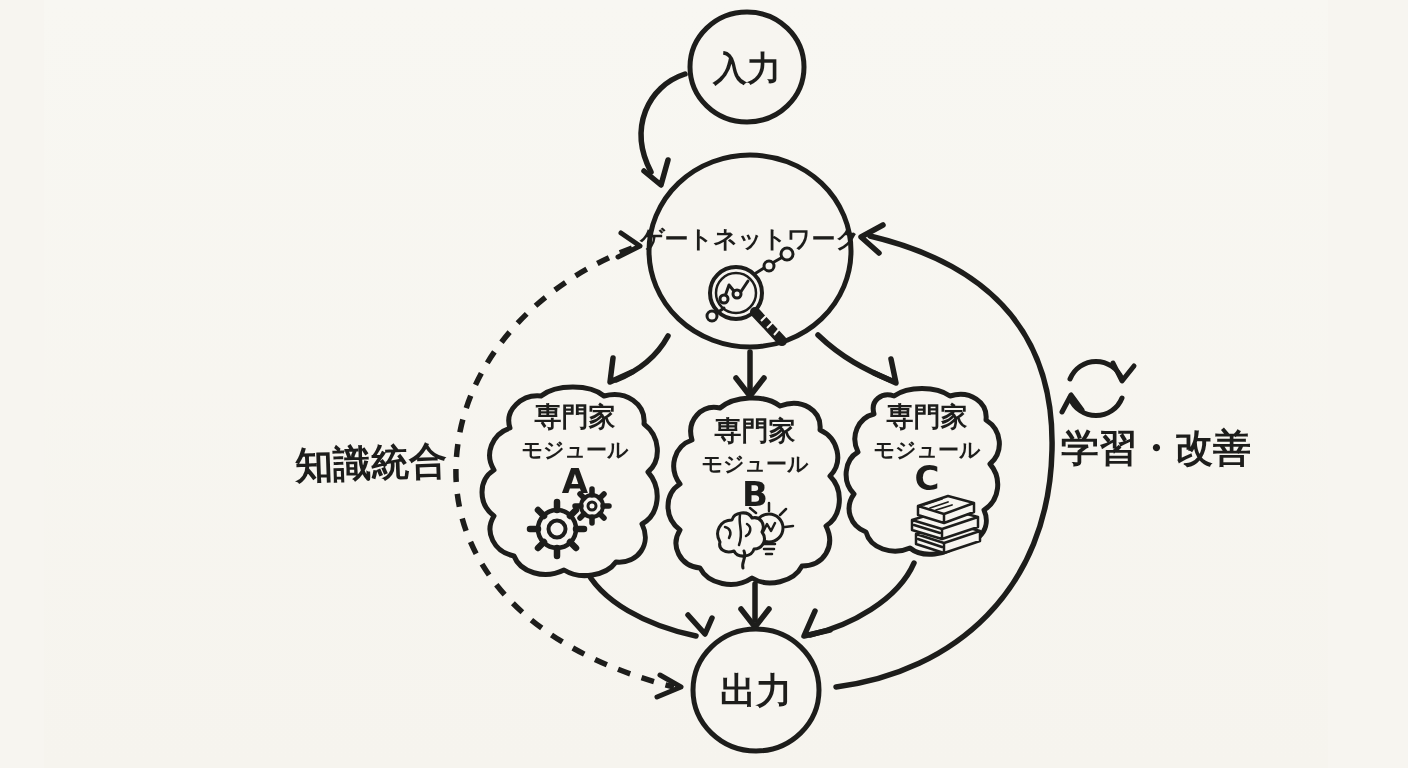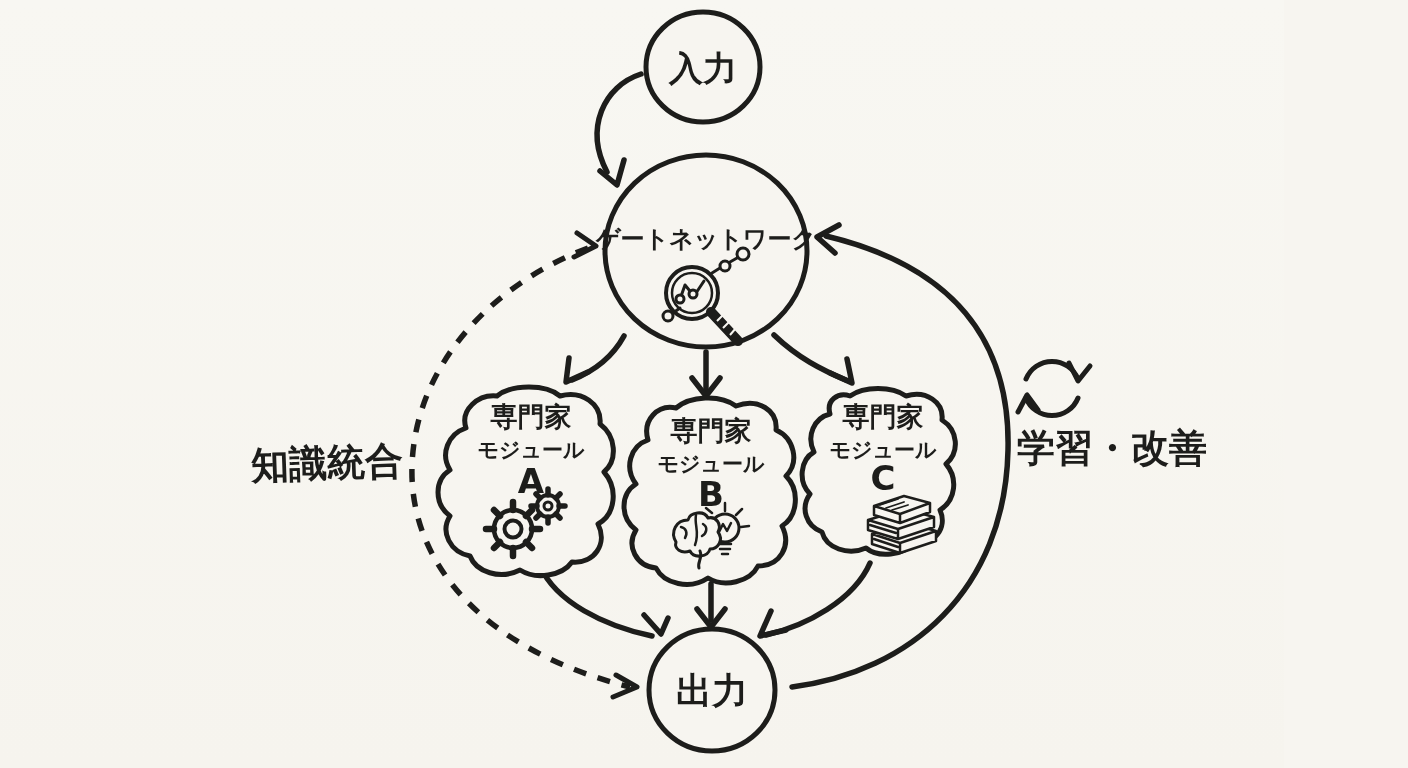--- a/index.html
+++ b/index.html
@@ -8,20 +8,21 @@
     width: 1408px;
     height: 768px;
     overflow: hidden;
     background: #f7f5f0;
   }
   .board {
     position: relative;
     width: 1284px;
     height: 768px;
     background: linear-gradient(180deg, #f8f7f2 0%, #f6f4ee 100%);
+    margin-left: 44px;
   }
   svg { display: block; }
   .ink  { stroke: #1d1d1b; fill: none; stroke-linecap: round; stroke-linejoin: round; }
   .w5   { stroke-width: 5; }
   .w55  { stroke-width: 5.5; }
   .w4   { stroke-width: 4; }
   .w3   { stroke-width: 3; }
   .w25  { stroke-width: 2.5; }
   .fillpaper { fill: #f7f5f0; }
   .dashed { stroke-dasharray: 13 12; stroke-linecap: butt; }

